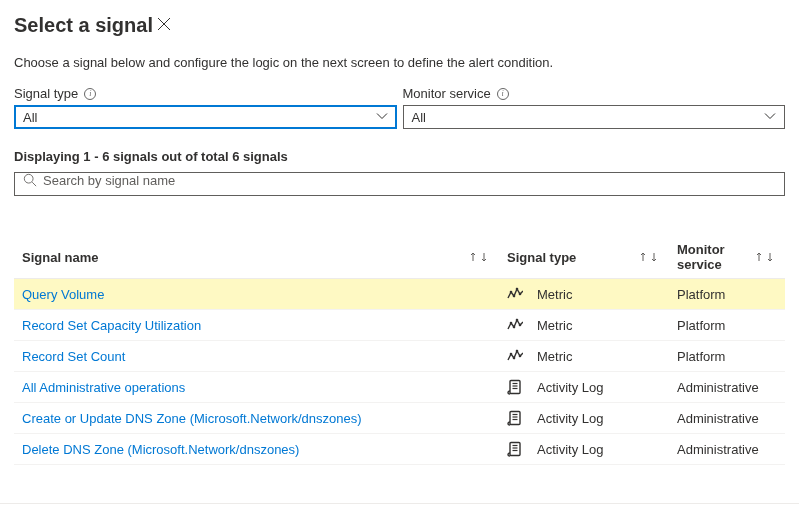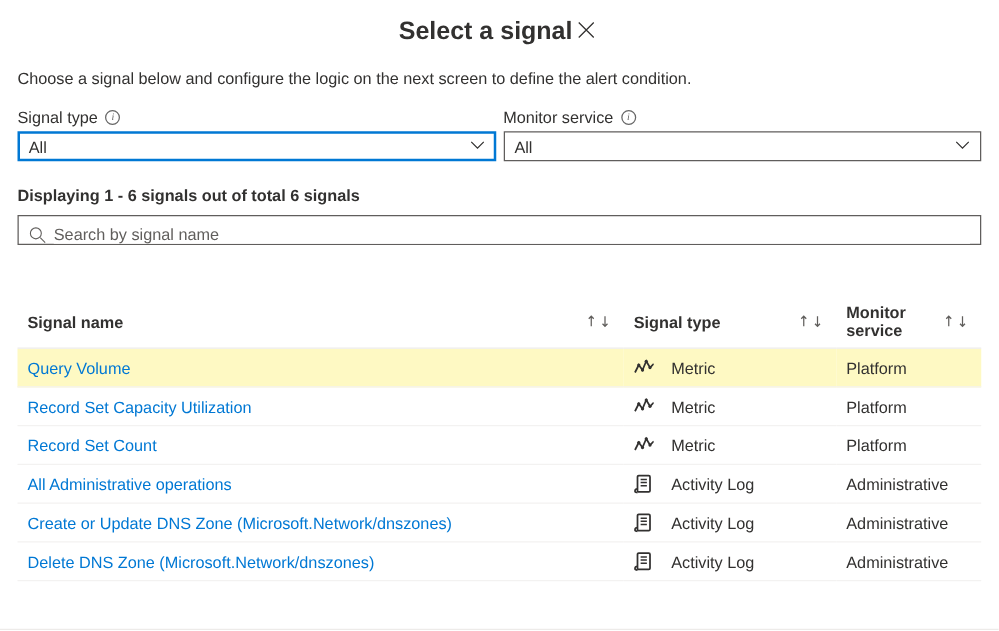--- a/index.html
+++ b/index.html
@@ -1,30 +1,30 @@
 <!DOCTYPE html>
 <html><head>
   <meta charset="utf-8">
   <style>
     * { box-sizing: border-box; margin: 0; padding: 0; }
     body { font-family: "Segoe UI", Arial, sans-serif; font-size: 13px; color: #323130; padding: 14px 14px 16px 14px; width: 799px; }
-    .header { display: flex; justify-content: center; align-items: flex-start; margin-bottom: 18px; }
+    .header { display: flex; justify-content: flex-start; align-items: flex-start; margin-bottom: 18px; }
     .title { font-size: 20px; font-weight: 600; }
     .close { font-size: 18px; color: #323130; cursor: pointer; padding: 2px 4px; line-height: 1; }
     .subtitle { font-size: 13px; color: #323130; margin-bottom: 16px; }
     .filters { display: flex; gap: 6px; margin-bottom: 20px; }
     .filter { flex: 1; }
     .filter-label { font-size: 13px; margin-bottom: 4px; display: flex; align-items: center; gap: 6px; }
     .info-icon { width: 12px; height: 12px; border: 1px solid #666; border-radius: 50%; display: inline-flex; align-items: center; justify-content: center; font-size: 8px; color: #666; font-style: italic; font-family: serif; line-height: 1; }
     .select { position: relative; width: 100%; height: 24px; border: 1px solid #605e5c; background: #fff; display: flex; align-items: center; padding: 0 8px; cursor: pointer; }
     .select.focused { border: 2px solid #0078d4; padding: 0 7px; }
     .select .chev { margin-left: auto; }
     .chev svg { width: 12px; height: 12px; }
     .display-count { font-size: 13px; font-weight: 600; margin-bottom: 8px; }
-    .search { display: flex; align-items: flex-end; border: 1px solid #605e5c; height: 24px; padding: 0 8px; margin-bottom: 6px; }
+    .search { display: flex; align-items: flex-start; border: 1px solid #605e5c; height: 24px; padding: 0 8px; margin-bottom: 6px; }
     .search svg { width: 14px; height: 14px; margin-right: 6px; flex-shrink: 0; }
     .search input { border: none; outline: none; width: 100%; font-size: 13px; font-family: inherit; color: #323130; }
     .search input::placeholder { color: #605e5c; }
     table { width: 100%; border-collapse: collapse; margin-top: 40px; }
     th { text-align: left; font-weight: 600; font-size: 13px; padding: 6px 8px; border-bottom: 1px solid #edebe9; }
     .sort { display: inline-flex; align-items: center; gap: 1px; margin-left: 4px; color: #605e5c; vertical-align: middle; }
     .sort svg { width: 10px; height: 10px; }
     td { padding: 7px 8px; border-bottom: 1px solid #f3f2f1; font-size: 13px; vertical-align: middle; }
     tr.highlighted td { background: #fef9c3; }
     .link { color: #0078d4; cursor: pointer; }

